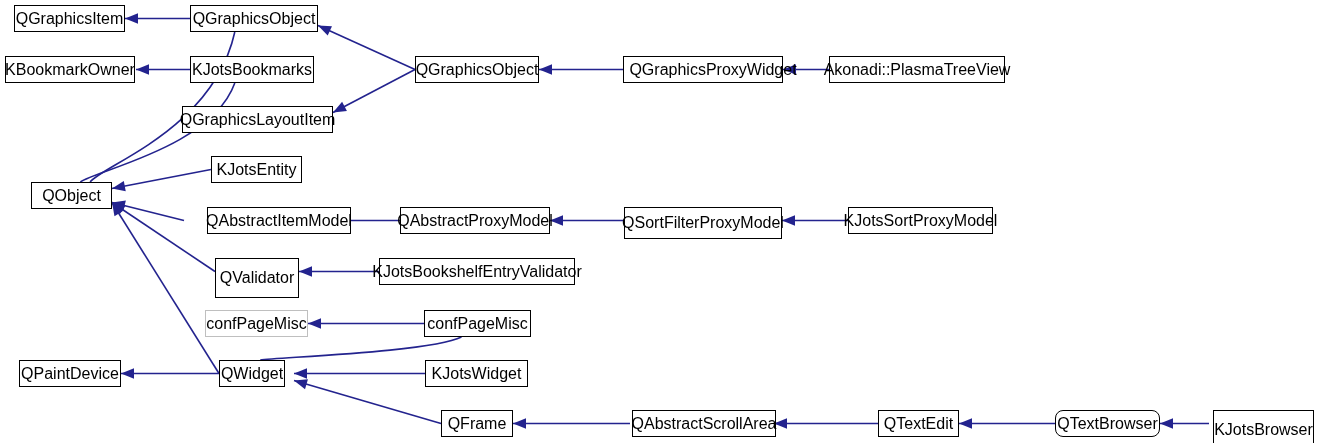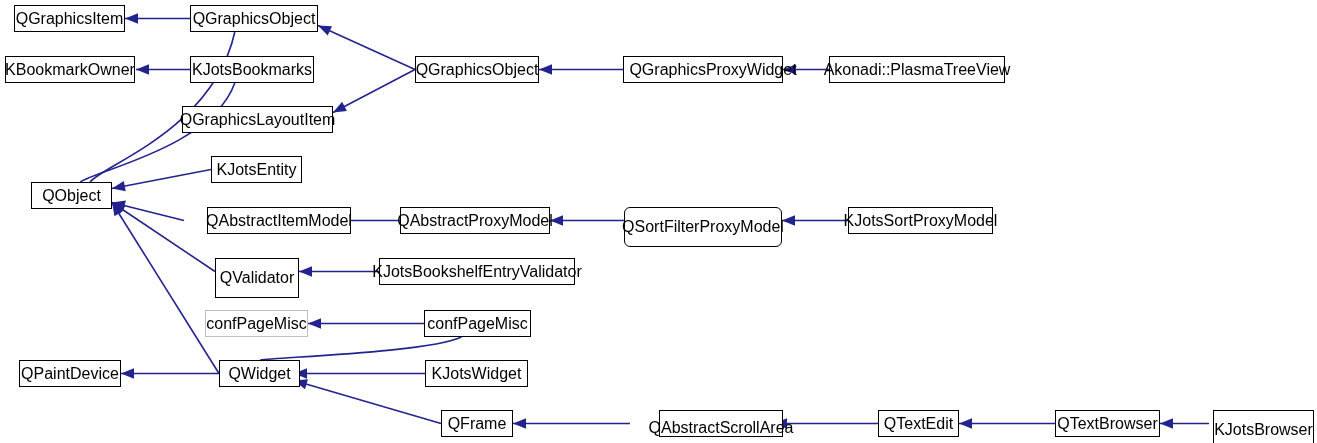--- a/index.html
+++ b/index.html
@@ -165,56 +165,56 @@
       </div>
       <div class="node" style="left: 31px; top: 182px; width: 81px; height: 27px;">
         <span class="lbl">QObject</span>
       </div>
       <div class="node" style="left: 184px; top: 207px; width: 144px; height: 27px; margin-left: 23px;">
         <span class="lbl">QAbstractItemModel</span>
       </div>
       <div class="node" style="left: 400px; top: 207px; width: 150px; height: 27px;">
         <span class="lbl">QAbstractProxyModel</span>
       </div>
-      <div class="node" style="left: 624px; top: 207px; width: 158px; height: 40px; border-radius: 6px;">
+      <div class="node" style="left: 624px; top: 207px; width: 158px; height: 32px;">
         <span class="lbl">QSortFilterProxyModel</span>
       </div>
       <div class="node" style="left: 848px; top: 207px; width: 145px; height: 27px;">
         <span class="lbl">KJotsSortProxyModel</span>
       </div>
       <div class="node" style="left: 215px; top: 258px; width: 84px; height: 40px;">
         <span class="lbl">QValidator</span>
       </div>
       <div class="node" style="left: 379px; top: 258px; width: 196px; height: 27px;">
         <span class="lbl">KJotsBookshelfEntryValidator</span>
       </div>
       <div class="node undoc" style="left: 205px; top: 310px; width: 103px; height: 27px;">
         <span class="lbl">confPageMisc</span>
       </div>
       <div class="node" style="left: 424px; top: 310px; width: 107px; height: 27px;">
         <span class="lbl">confPageMisc</span>
       </div>
       <div class="node" style="left: 19px; top: 360px; width: 102px; height: 27px;">
         <span class="lbl">QPaintDevice</span>
       </div>
-      <div class="node" style="left: 219px; top: 360px; width: 81px; height: 27px;">
+      <div class="node" style="left: 219px; top: 360px; width: 66px; height: 27px;">
         <span class="lbl">QWidget</span>
       </div>
       <div class="node" style="left: 425px; top: 360px; width: 103px; height: 27px;">
         <span class="lbl">KJotsWidget</span>
       </div>
       <div class="node" style="left: 441px; top: 410px; width: 72px; height: 27px;">
         <span class="lbl">QFrame</span>
       </div>
-      <div class="node" style="left: 659px; top: 410px; width: 124px; height: 27px; align-items: flex-end;">
+      <div class="node" style="left: 632px; top: 410px; width: 144px; height: 27px;">
         <span class="lbl">QAbstractScrollArea</span>
       </div>
       <div class="node" style="left: 878px; top: 410px; width: 81px; height: 27px; text-align: center;">
         <span class="lbl">QTextEdit</span>
       </div>
-      <div class="node" style="left: 1055px; top: 410px; width: 105px; height: 27px;">
+      <div class="node" style="left: 1055px; top: 410px; width: 105px; height: 27px; border-radius: 8px;">
         <span class="lbl">QTextBrowser</span>
       </div>
       <div class="node" style="left: 1213px; top: 410px; width: 101px; height: 39px; justify-content: center;">
         <span class="lbl">KJotsBrowser</span>
       </div>
     </div>
 </div>
 
 </body></html>

